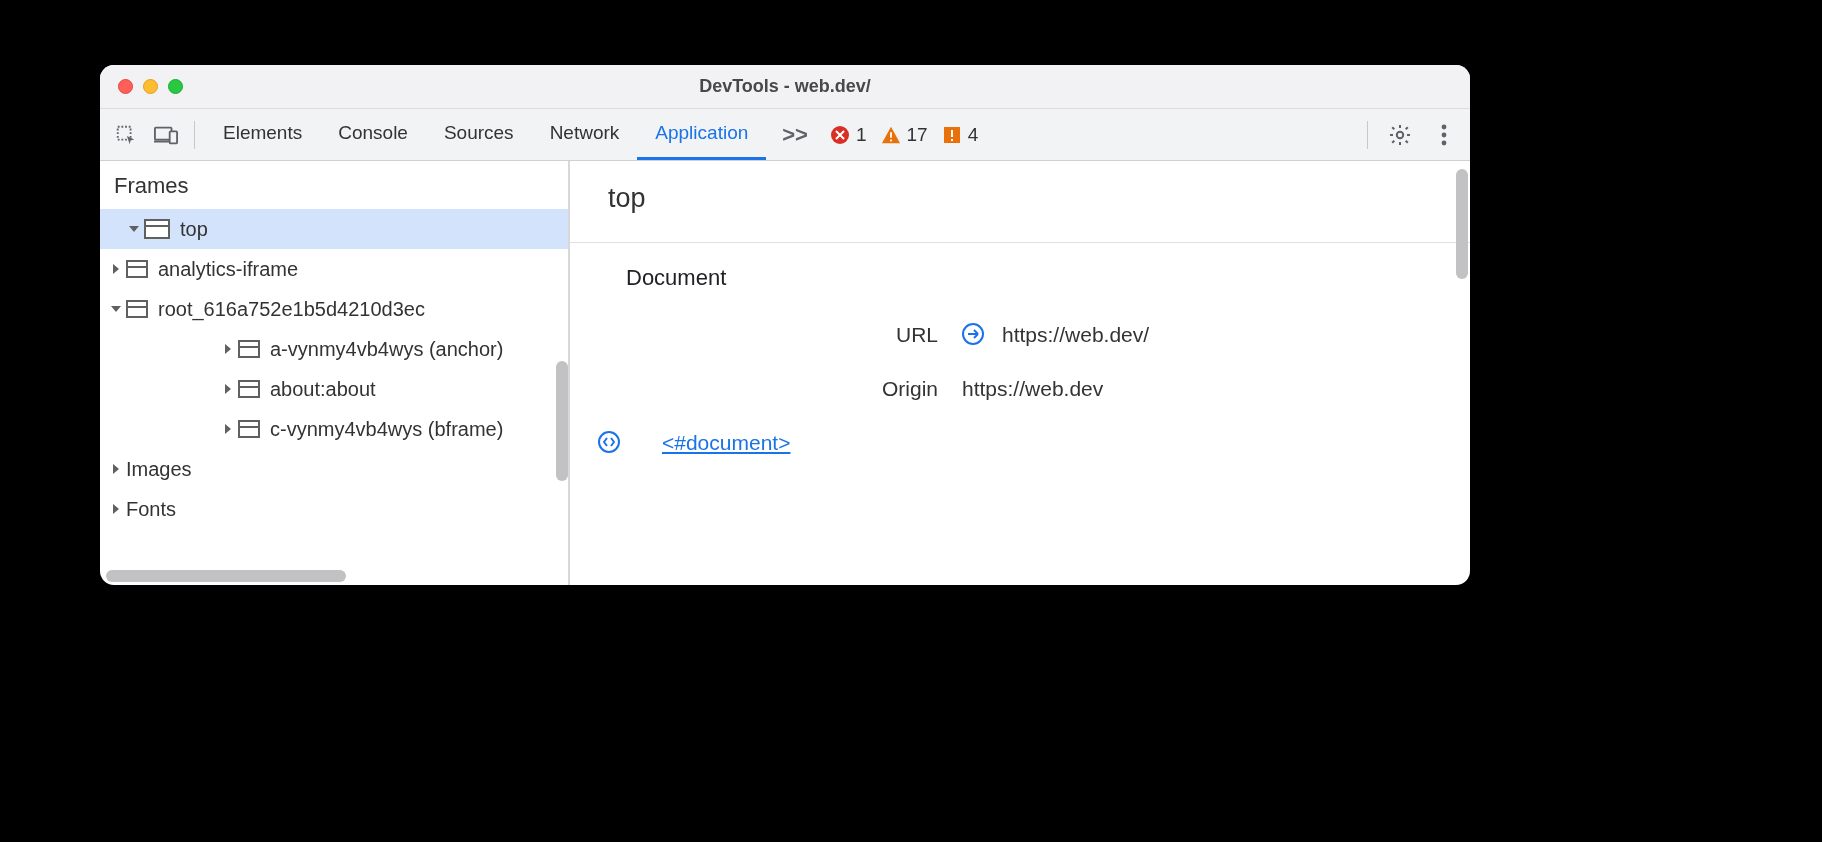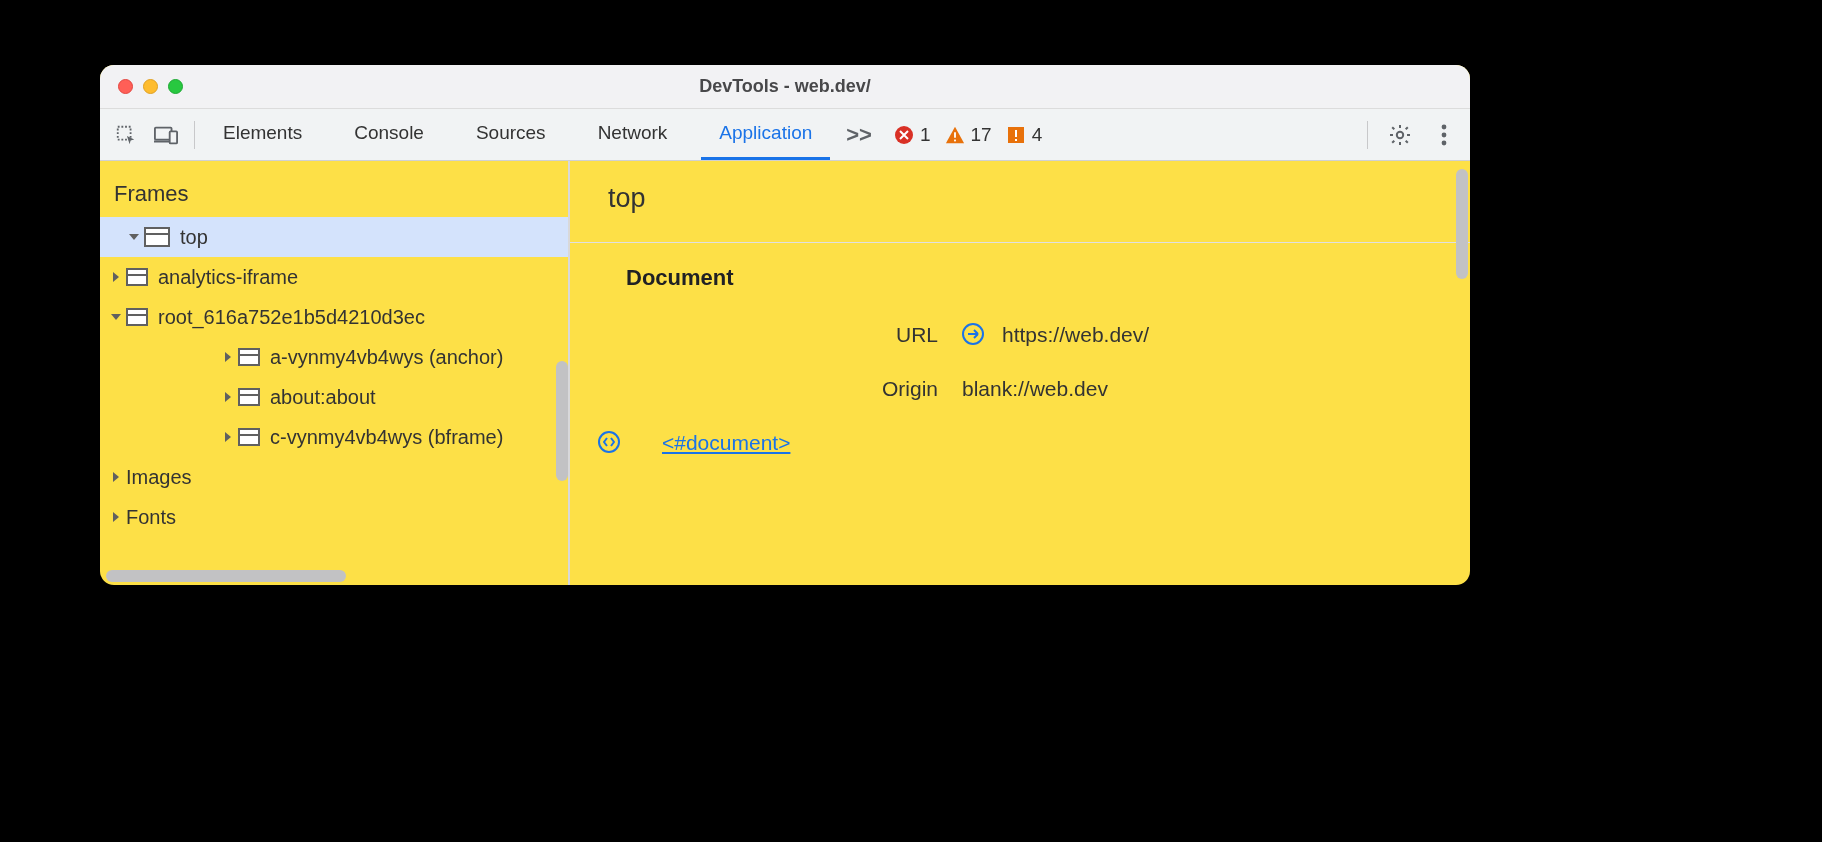--- a/index.html
+++ b/index.html
@@ -9,21 +9,21 @@
     width: 1822px;
     height: 842px;
     position: relative;
   }
   .window {
     position: absolute;
     left: 100px;
     top: 65px;
     width: 1370px;
     height: 520px;
-    background: #fde047;
+    background: #ffffff;
     border-radius: 14px;
     box-shadow: 0 20px 60px rgba(0,0,0,0.5);
     overflow: hidden;
     display: flex;
     flex-direction: column;
   }
   .titlebar {
     height: 44px;
     background: #f2f2f4;
     display: flex;
@@ -66,21 +66,21 @@
     width: 36px; height: 36px;
     display: flex; align-items: center; justify-content: center;
     color: #5f6368;
   }
   .tb-sep {
     width: 1px; height: 28px; background: #c8c8ca; margin: 0 6px;
   }
   .tabs {
     display: flex;
     align-items: stretch;
-    gap: 16px;
+    gap: 0;
     height: 100%;
   }
   .tab {
     padding: 0 18px;
     display: flex;
     align-items: center;
     color: #333;
     cursor: pointer;
     font-size: 19px;
     border-bottom: 3px solid transparent;
@@ -115,21 +115,20 @@
     border-right: 2px solid #d8d8da;
     display:flex;
     flex-direction:column;
     position:relative;
     overflow:hidden;
   }
   .sidebar-header {
     font-size: 22px;
     color: #333;
     padding: 12px 14px 10px;
-    margin-top: 8px;
   }
   .tree {
     font-size: 20px;
     color:#333;
     overflow-y:auto;
     overflow-x:hidden;
     flex:1;
   }
   .tree-row {
     display:flex;
@@ -191,21 +190,21 @@
     font-size: 27px;
     padding: 22px 38px 28px;
     color:#333;
   }
   .main-hr {
     border: none;
     border-top: 1px solid #e0e0e2;
   }
   .section-title {
     font-size: 22px;
-    font-weight: 700;
+    font-weight: 400;
     padding: 22px 0 14px 56px;
     color:#202124;
   }
   .prop-table {
     display:grid;
     grid-template-columns: 340px 1fr;
     row-gap: 30px;
     column-gap: 24px;
     padding: 18px 40px 0 28px;
     font-size: 21px;
@@ -436,21 +435,21 @@
           <span class="blue-circ">
             <svg width="12" height="12" viewBox="0 0 12 12">
                 <path d="M6 1 L6 11 M6 1 L2 5 M6 1 L10 5" stroke="#1a73e8" stroke-width="2" fill="none" transform="rotate(90 6 6)"></path>
               </svg>
           </span>
           <span>https://web.dev/</span>
         </div>
 
         <div class="prop-label">Origin</div>
         <div class="prop-value">
-          <span>blank://web.dev</span>
+          <span>https://web.dev</span>
         </div>
 
         <div class="prop-value">
           <span class="blue-circ">
             <svg width="12" height="12" viewBox="0 0 12 12" fill="none" stroke="#1a73e8" stroke-width="2">
                 <path d="M4 2 L1 6 L4 10 M8 2 L11 6 L8 10"></path>
               </svg>
           </span>
           <span class="link">&lt;#document&gt;</span>
         </div>

